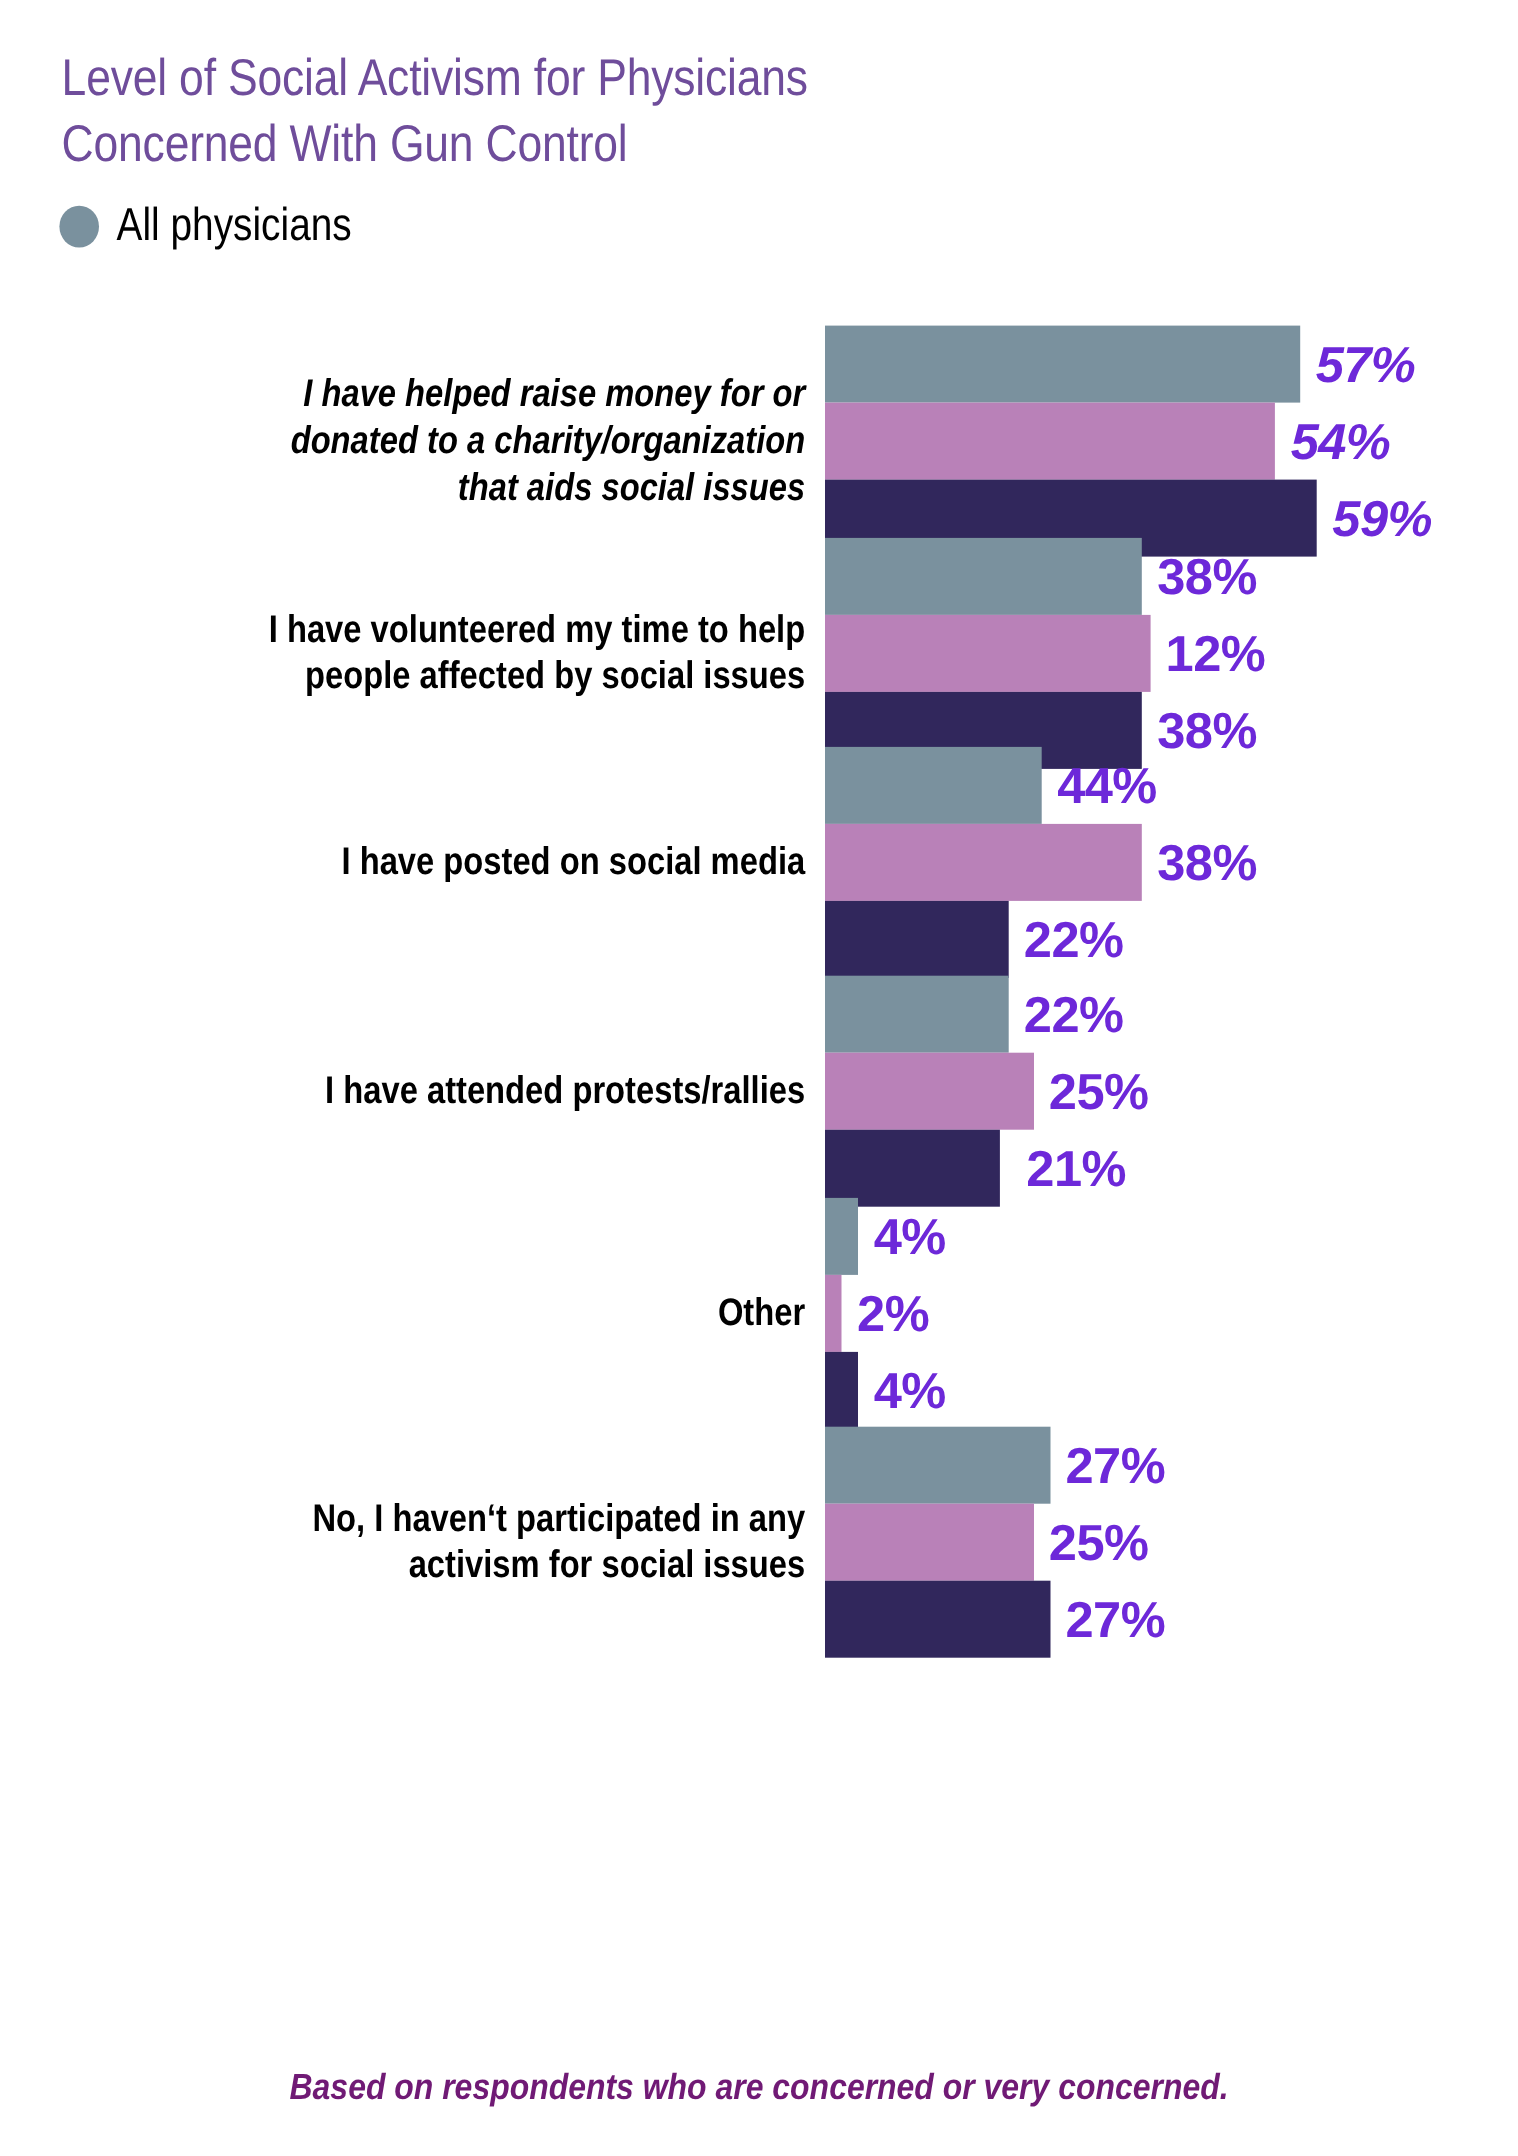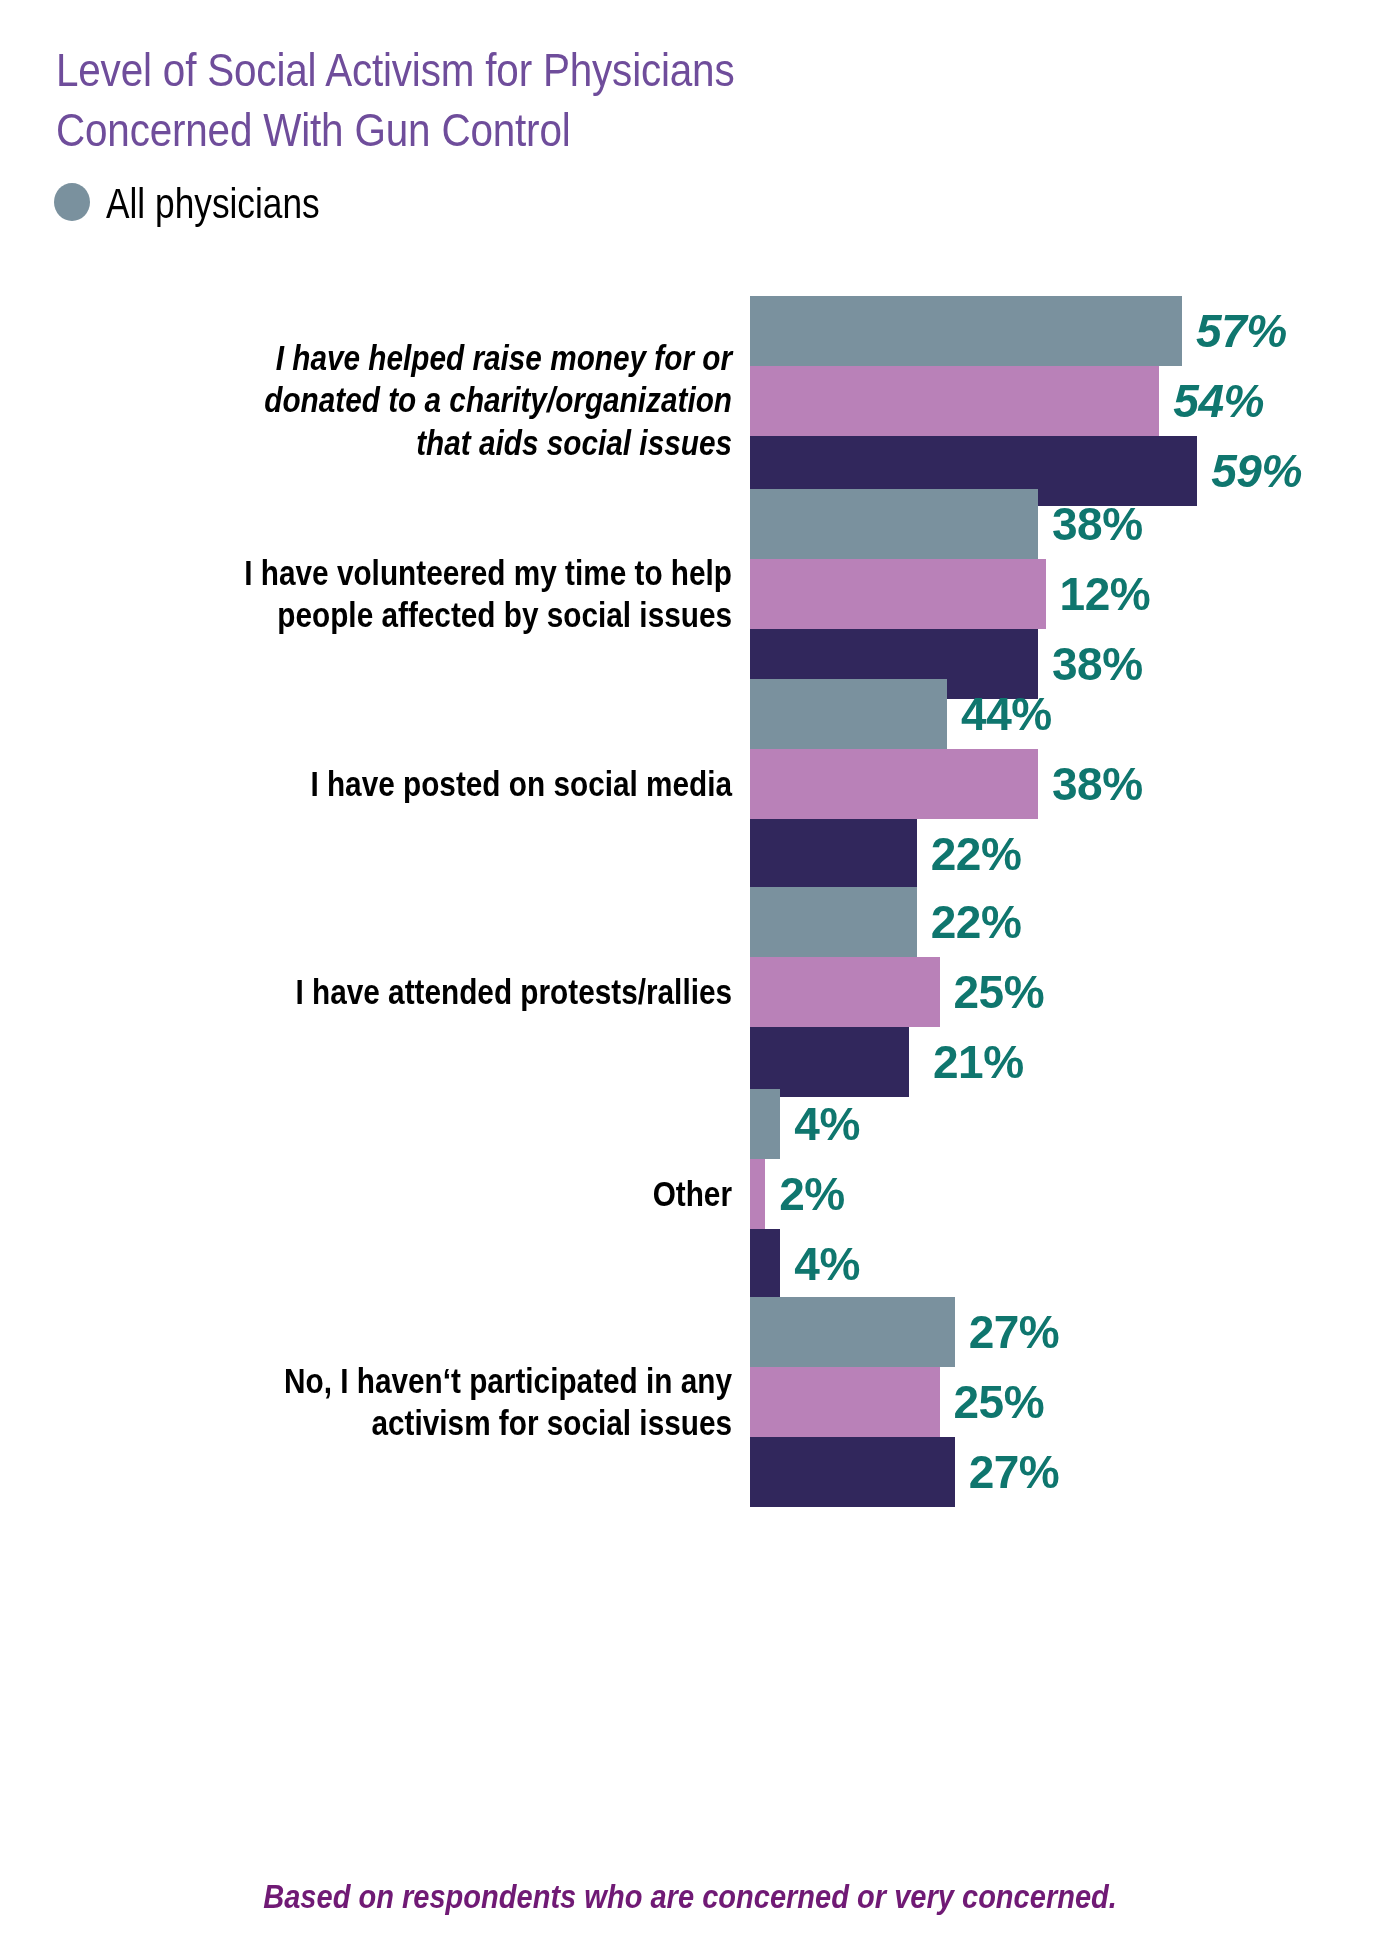--- a/index.html
+++ b/index.html
@@ -35,21 +35,21 @@
   #legend {
     position: absolute;
     left: 54px;
     top: 183px;
     display: flex;
     align-items: center;
     gap: 0px;
   }
   .legend-item {
     display: flex;
-    align-items: flex-start;
+    align-items: flex-end;
   }
   .legend-dot {
     width: 36px;
     height: 38px;
     border-radius: 50%;
     flex: 0 0 auto;
   }
   .legend-label {
     font-size: 42px;
     color: #000000;
@@ -102,21 +102,21 @@
     left: 0;
     top: 0;
     height: 70px;
   }
   .bar-value {
     position: absolute;
     top: 50%;
     transform: translateY(-50%);
     font-size: 46px;
     font-weight: 700;
-    color: #0f766e;
+    color: #6d28d9;
     white-space: nowrap;
     letter-spacing: -0.5px;
   }
 
   
   #footnote {
     position: absolute;
     left: 0;
     top: 1878px;
     width: 1380px;

